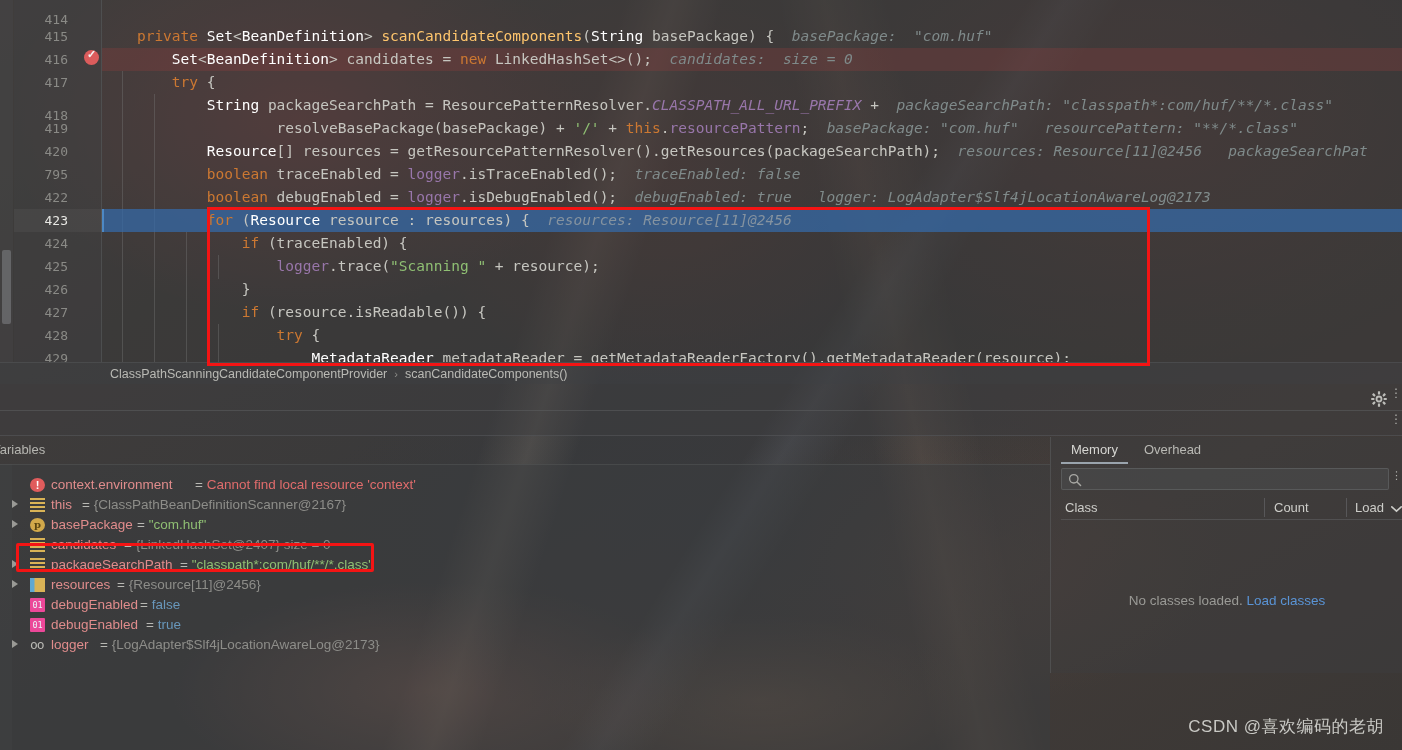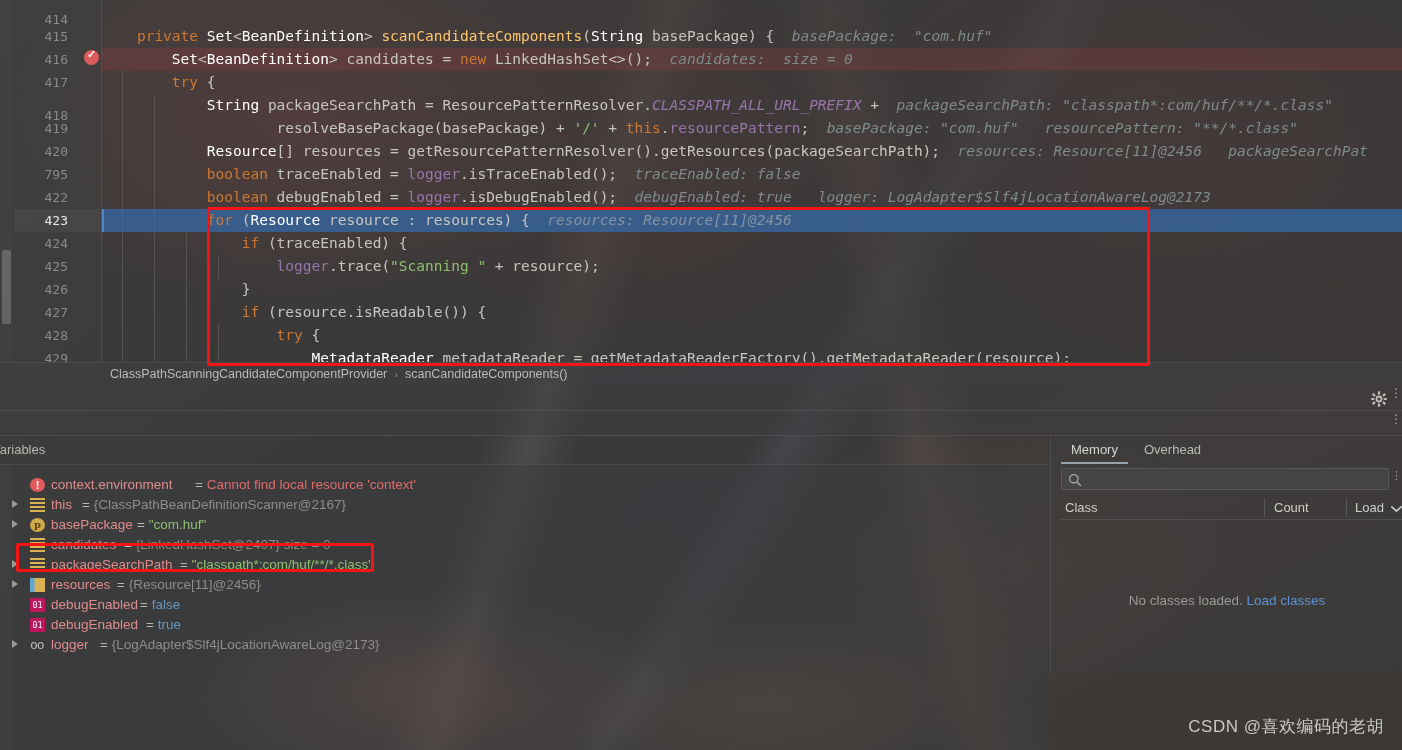--- a/index.html
+++ b/index.html
@@ -161,21 +161,21 @@
   .vval-err { color: #e06c6c; }
 
   
   .ic-field { background: linear-gradient(#d9b356 0 2px,transparent 2px 4px,#d9b356 4px 6px,transparent 6px 8px,#d9b356 8px 10px,transparent 10px 12px,#d9b356 12px 14px); }
   .ic-param { border-radius: 50%; background: #d2a94a; color: #5a4510; font-size: 10px;
               font-weight: bold; text-align: center; line-height: 14px;
               font-family: "DejaVu Serif", serif; }
   .ic-error { border-radius: 50%; background: #e05c5c; color: #fff; font-size: 11px;
               font-weight: bold; text-align: center; line-height: 14px; }
   .ic-list  { background: linear-gradient(90deg,#5fa8d3 0 4px, #d9b356 5px 15px); }
-  .ic-bool  { background: #be185d; color: #eaf4fa; font-size: 8.5px; text-align: center;
+  .ic-bool  { background: #ec4899; color: #eaf4fa; font-size: 8.5px; text-align: center;
               line-height: 14px; font-family: "DejaVu Sans Mono", monospace; border-radius: 1px; }
   .ic-static{ color: #b9b9b4; font-size: 13px; line-height: 14px;
               font-family: "DejaVu Sans Mono", monospace; letter-spacing: -1px; }
 
   
   #memory-panel {
     position: absolute; left: 1050px; top: 437px; width: 352px; height: 236px;
     background: rgba(60,62,64,.46);
     border-left: 1px solid rgba(92,94,96,.55);
   }

